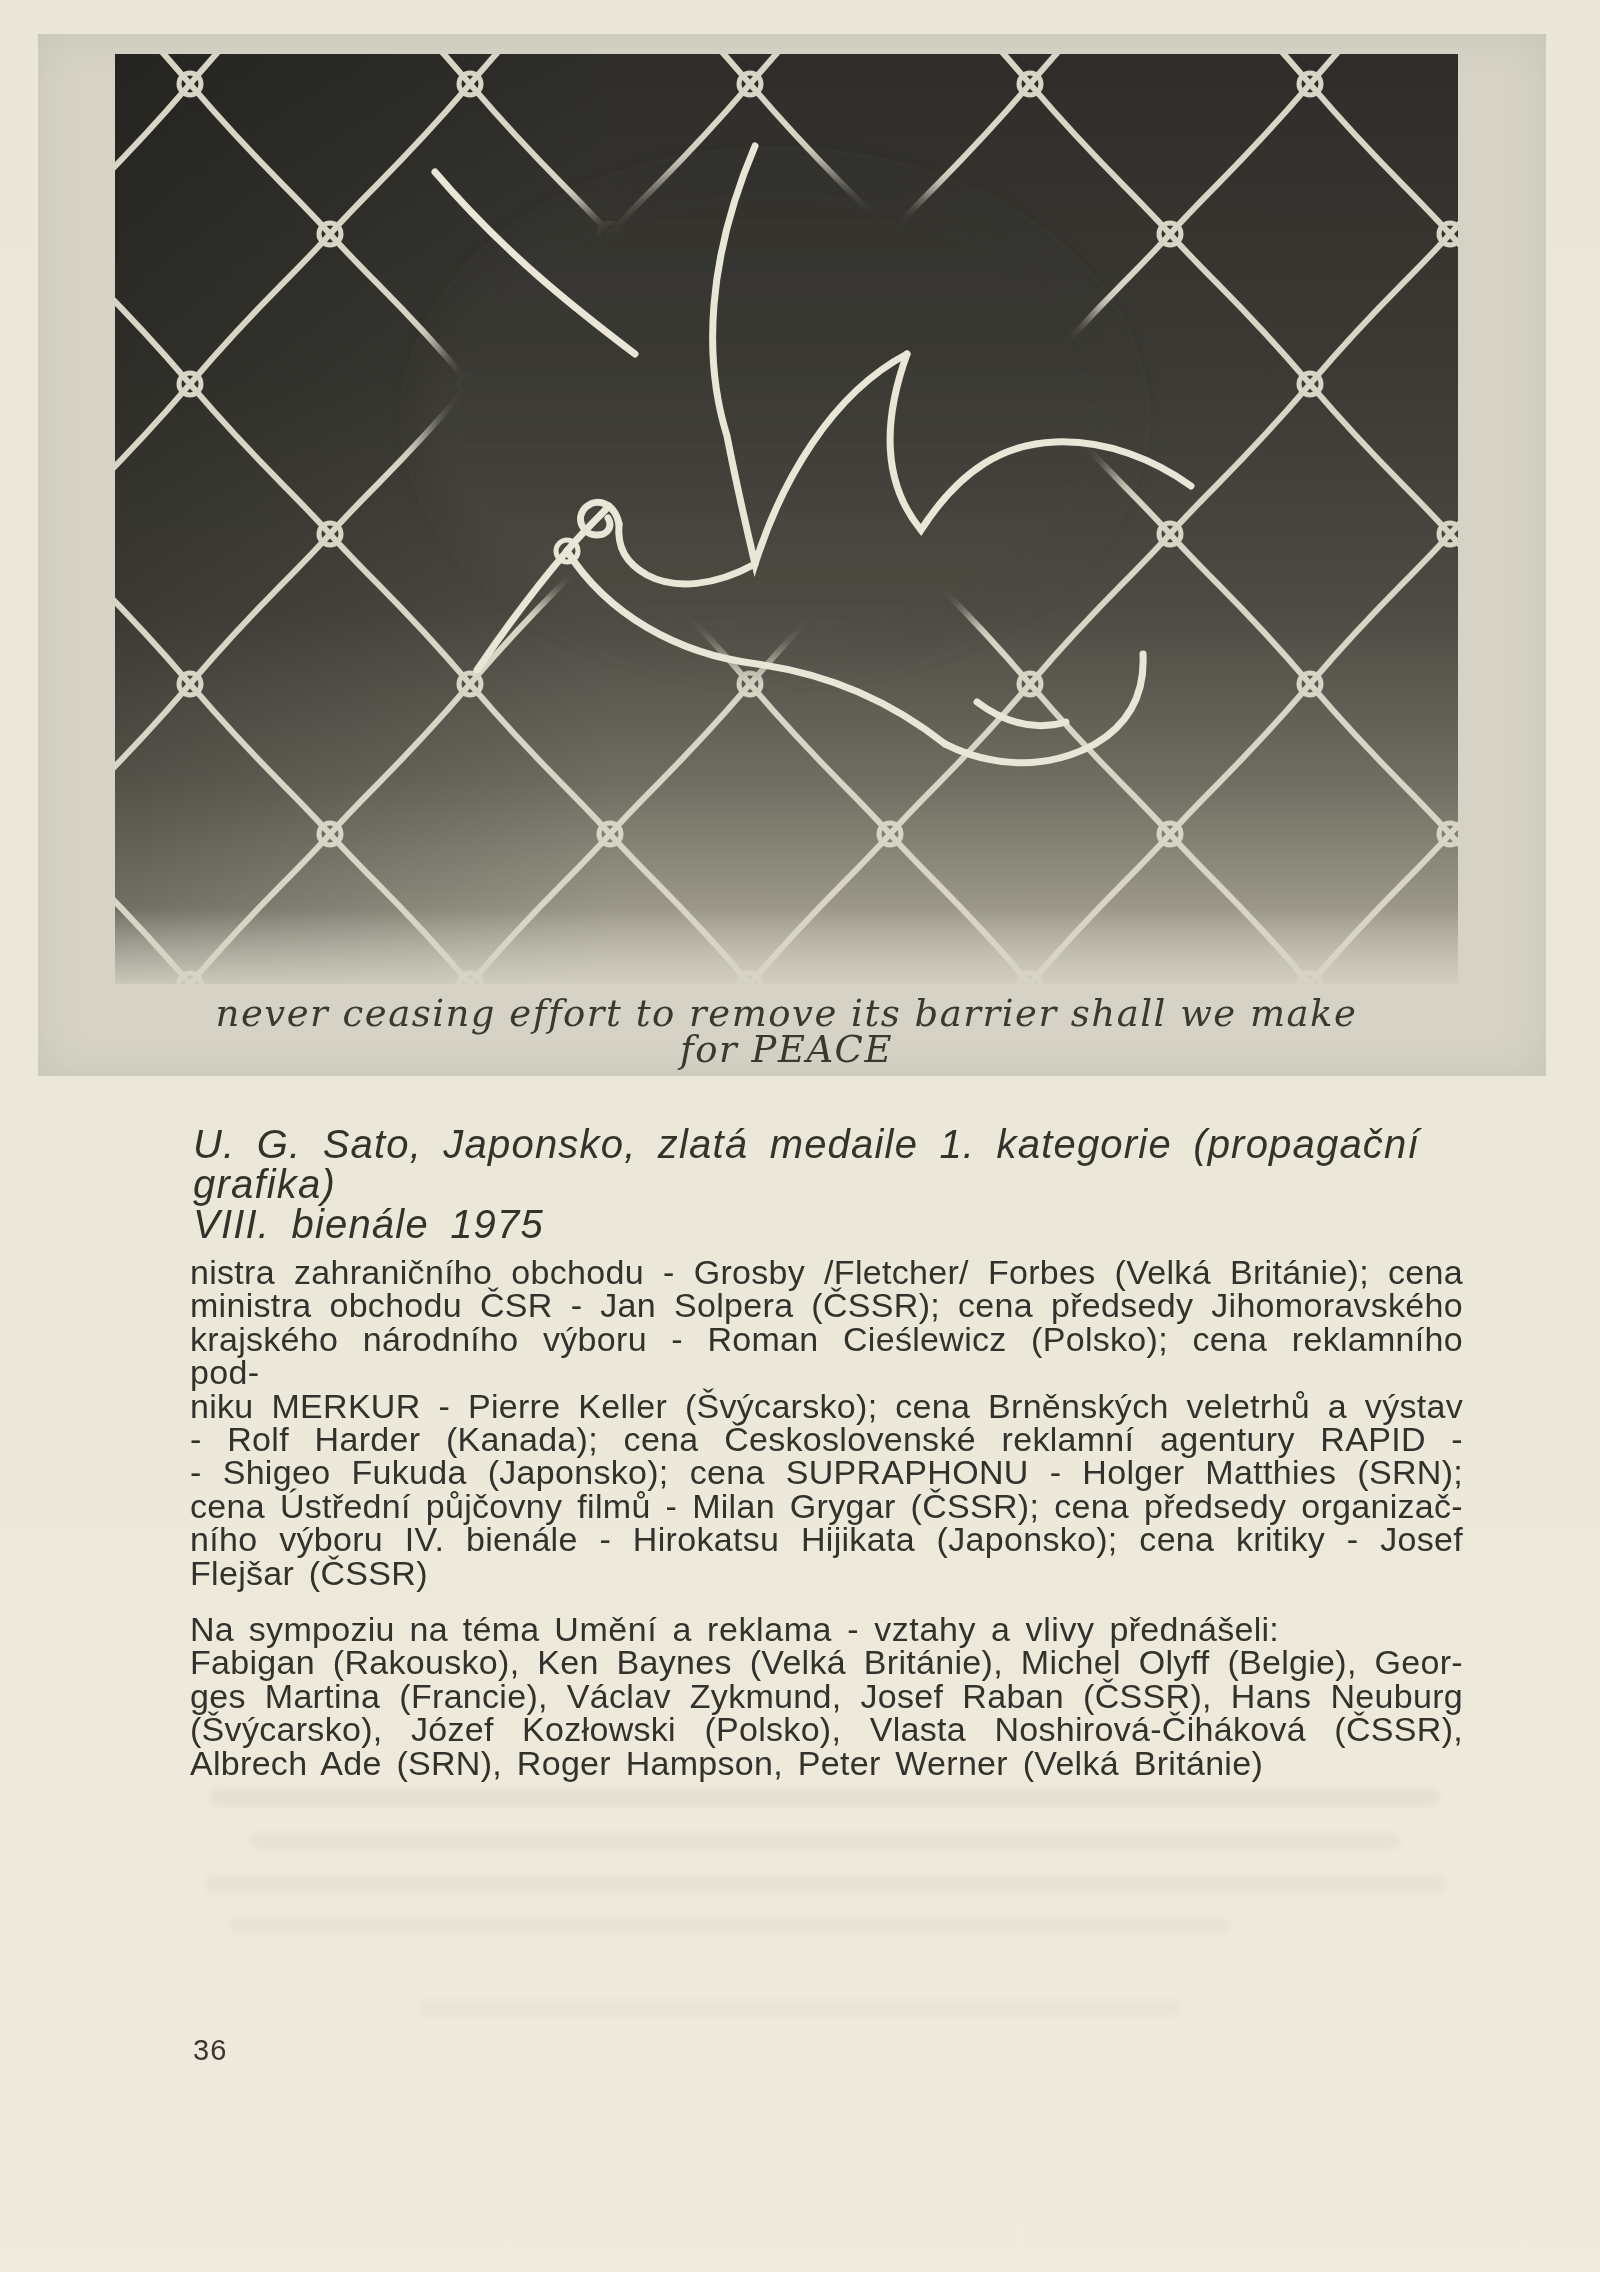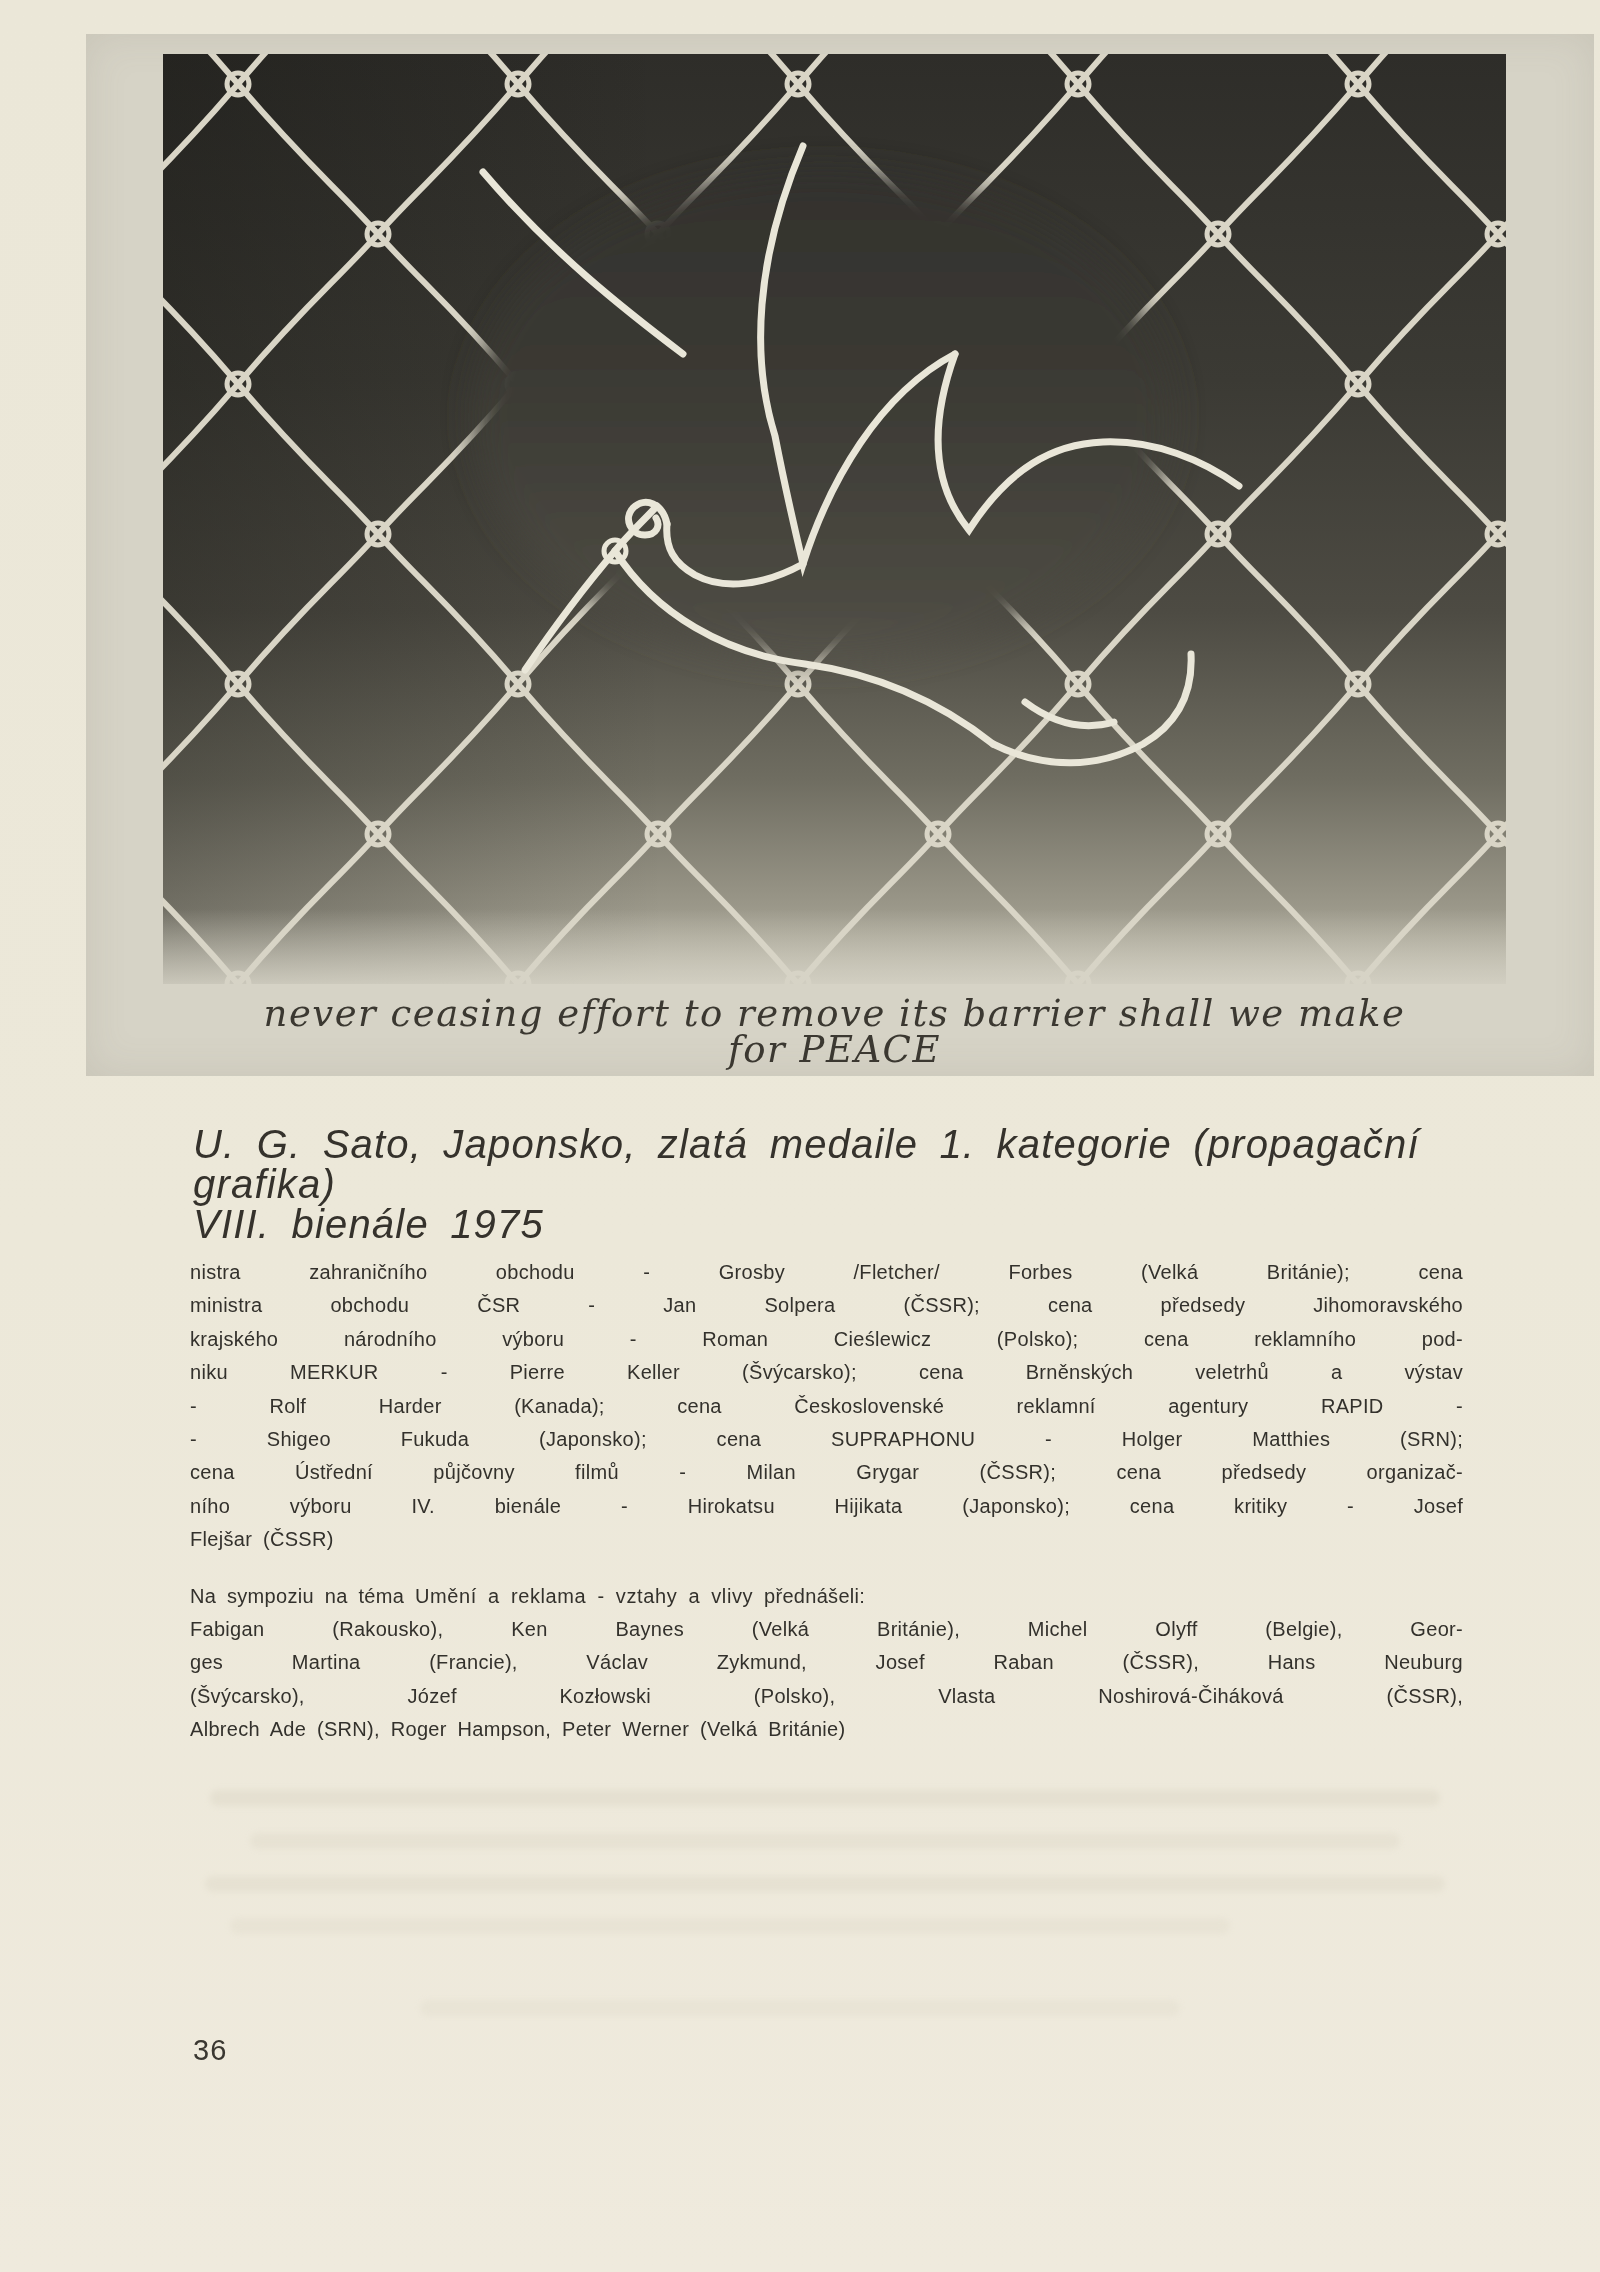--- a/index.html
+++ b/index.html
@@ -6,21 +6,20 @@
   .page{
     position:relative; width:1600px; height:2272px; overflow:hidden;
     background:linear-gradient(180deg,#ebe7d8 0%,#ece8d9 55%,#efeadd 100%);
     font-family:"Liberation Sans", sans-serif; color:#32302b;
   }
   
   .poster{
     position:absolute; left:38px; top:34px; width:1508px; height:1042px;
     background:#d6d3c6;
     box-shadow:inset 0 0 40px rgba(120,115,100,.15);
-    margin-left:48px;
   }
   .photo{
     position:absolute; left:77px; top:20px; width:1343px; height:930px;
     display:block;
   }
   .caption{
     position:absolute; left:77px; top:962px; width:1343px;
     text-align:center;
     font-family:"DejaVu Serif","Liberation Serif",serif;
     font-style:italic; color:#3b3831;
@@ -30,21 +29,21 @@
   
   .credit{
     position:absolute; left:193px; top:1124px; width:1280px;
     font-size:40px; line-height:40px; letter-spacing:1.2px; word-spacing:9px;
     color:#35322c;
     font-style:italic;
   }
   
   .bodytext{
     position:absolute; left:190px; top:1256px; width:1273px;
-    font-size:20px; line-height:33.4px; letter-spacing:.3px; word-spacing:5px;
+    font-size:34px; line-height:33.4px; letter-spacing:.3px; word-spacing:5px;
     color:#33312c;
   }
   .jline{ text-align:justify; text-align-last:justify; }
   .plain{ text-align:left; }
   .sym-heading{ margin-top:23px; }
   .b{ font-weight:normal; letter-spacing:.6px; }
   
   .pagenum{
     position:absolute; left:193px; top:2034px;
     font-size:29px; color:#3a3731; letter-spacing:1px;

